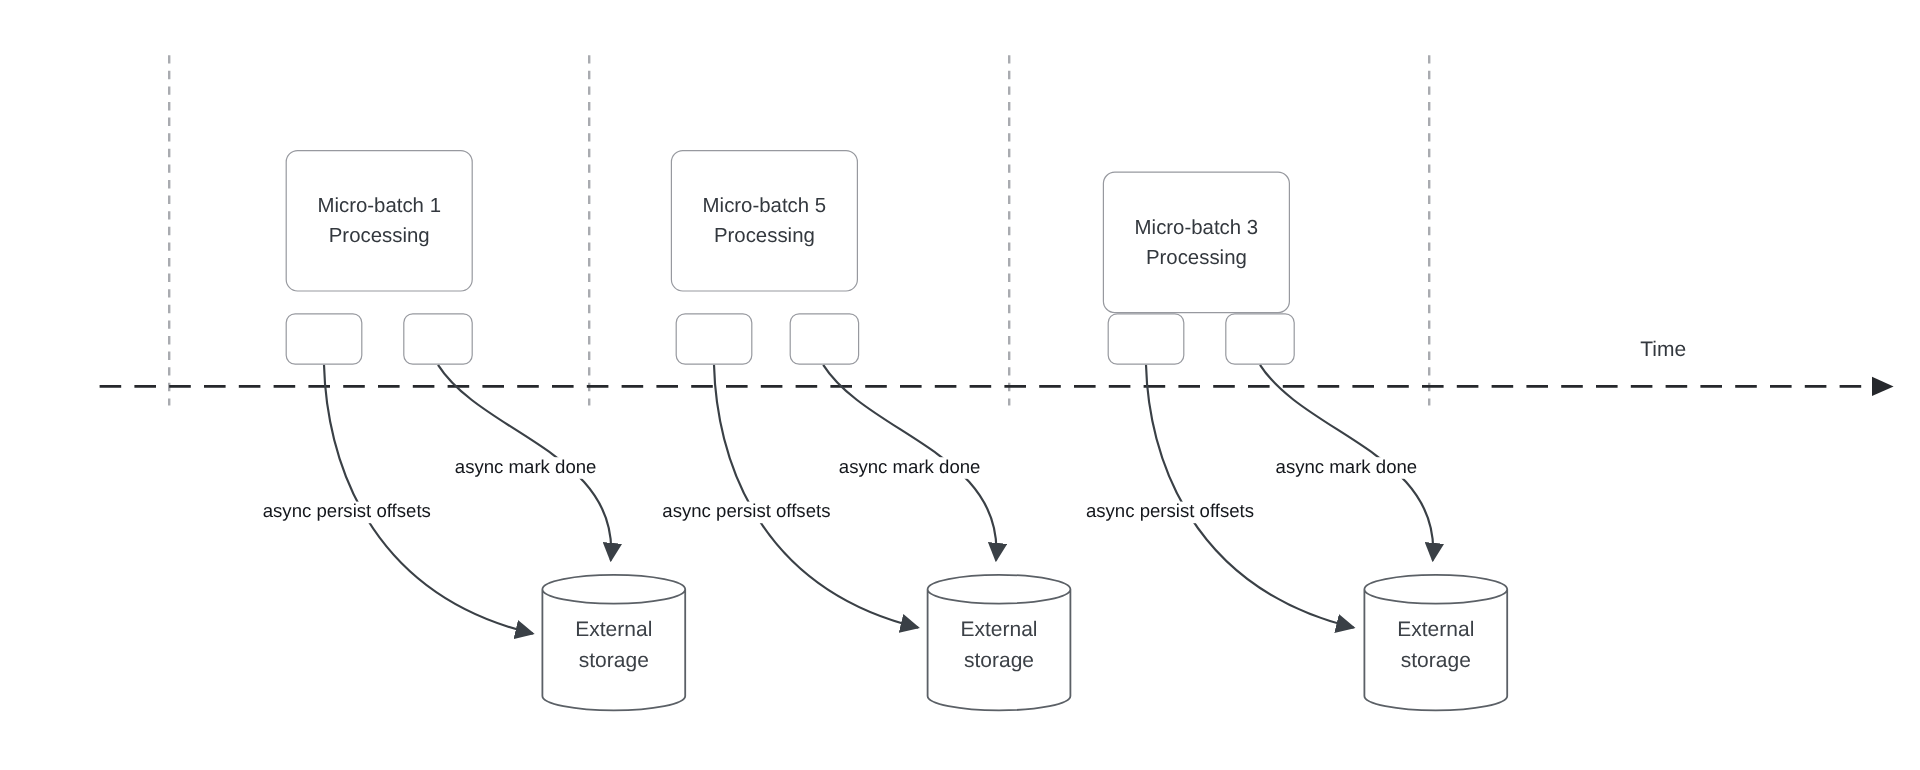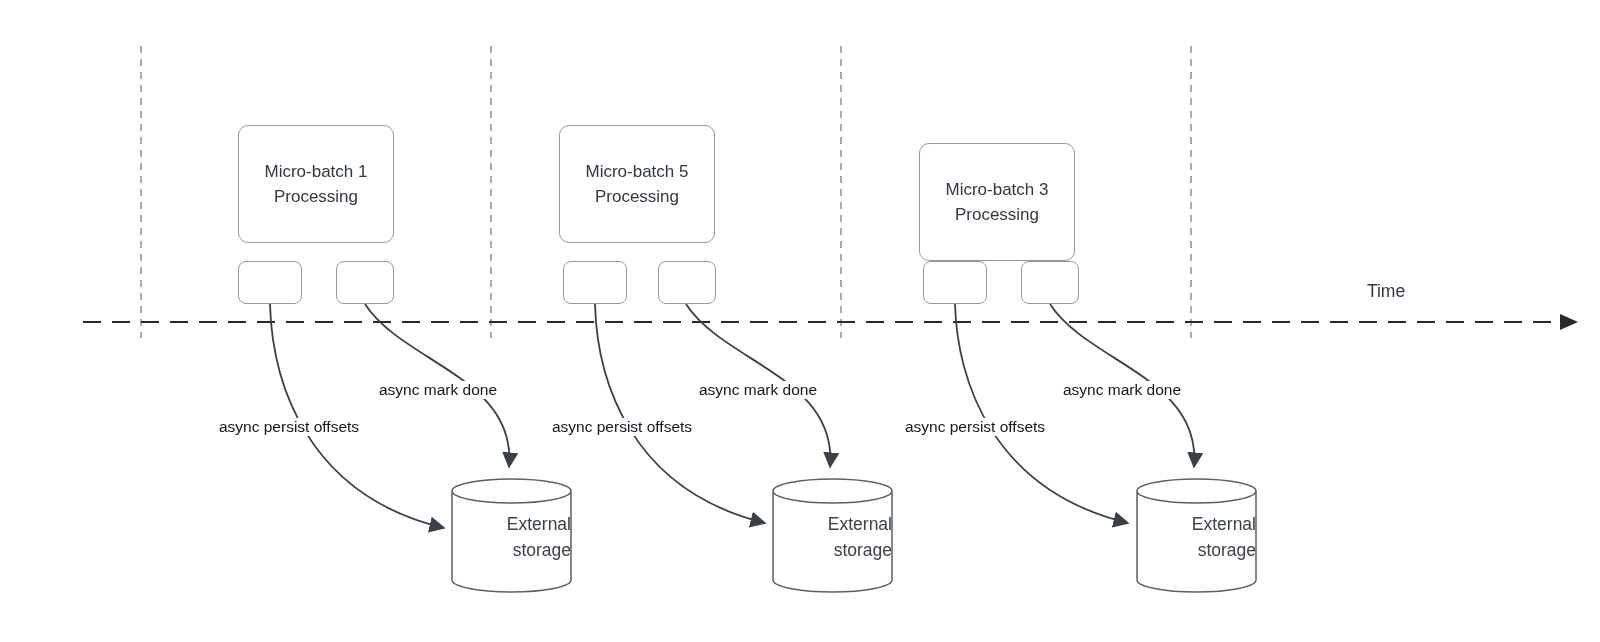--- a/index.html
+++ b/index.html
@@ -19,21 +19,21 @@
   .small-box { width:64px; height:43px; border-radius:8px; }
   .edge-label {
     position:absolute; transform:translate(-50%,-50%);
     background:#ffffff; padding:0 3px; white-space:nowrap;
     font-weight:normal; font-size:15.5px; color:#14171c; z-index:3;
   }
   .storage-label {
     position:absolute; width:119px; text-align:center;
     font-size:17.5px; line-height:1.5; color:#3c4147; z-index:2;
   }
-  .storage-label span { display:block;text-align:right; }
+  .storage-label span { display:block; }
   .time-label {
     position:absolute; transform:translate(-50%,-50%);
     font-size:17.5px; color:#33383e; z-index:2; white-space:nowrap;
   }
 </style>
 </head>
 <body>
 
 <div class="canvas">
 

